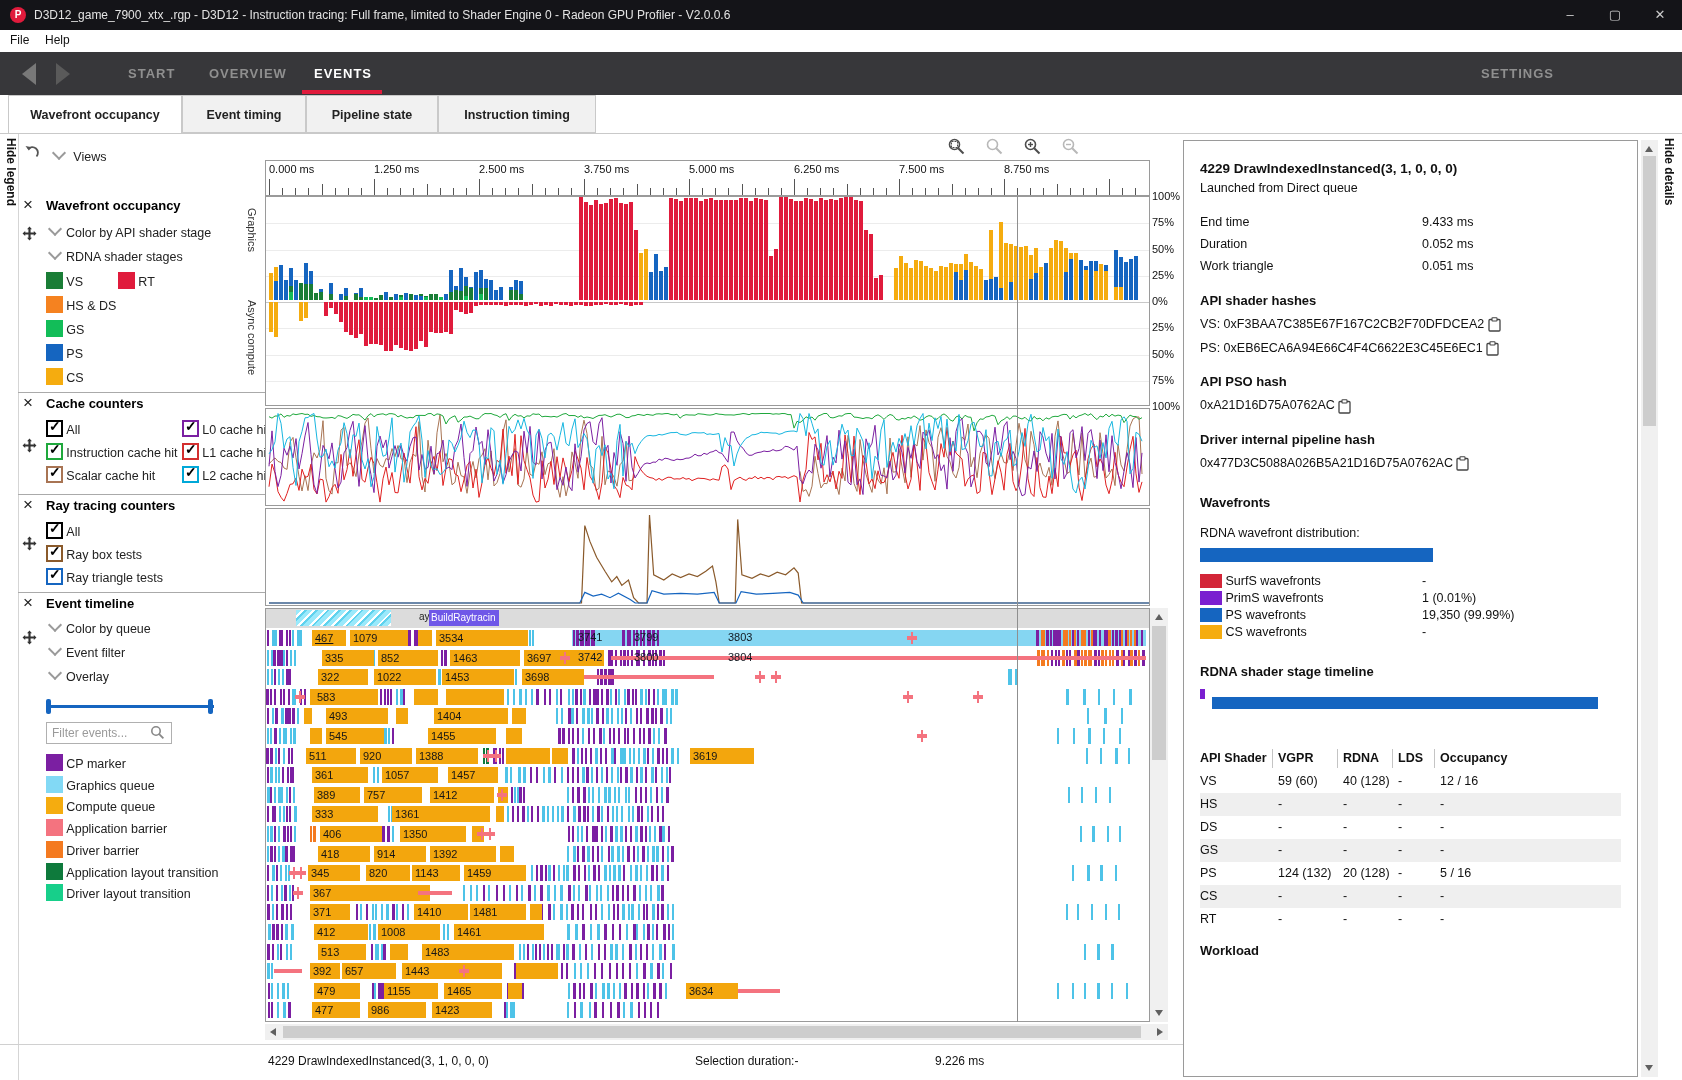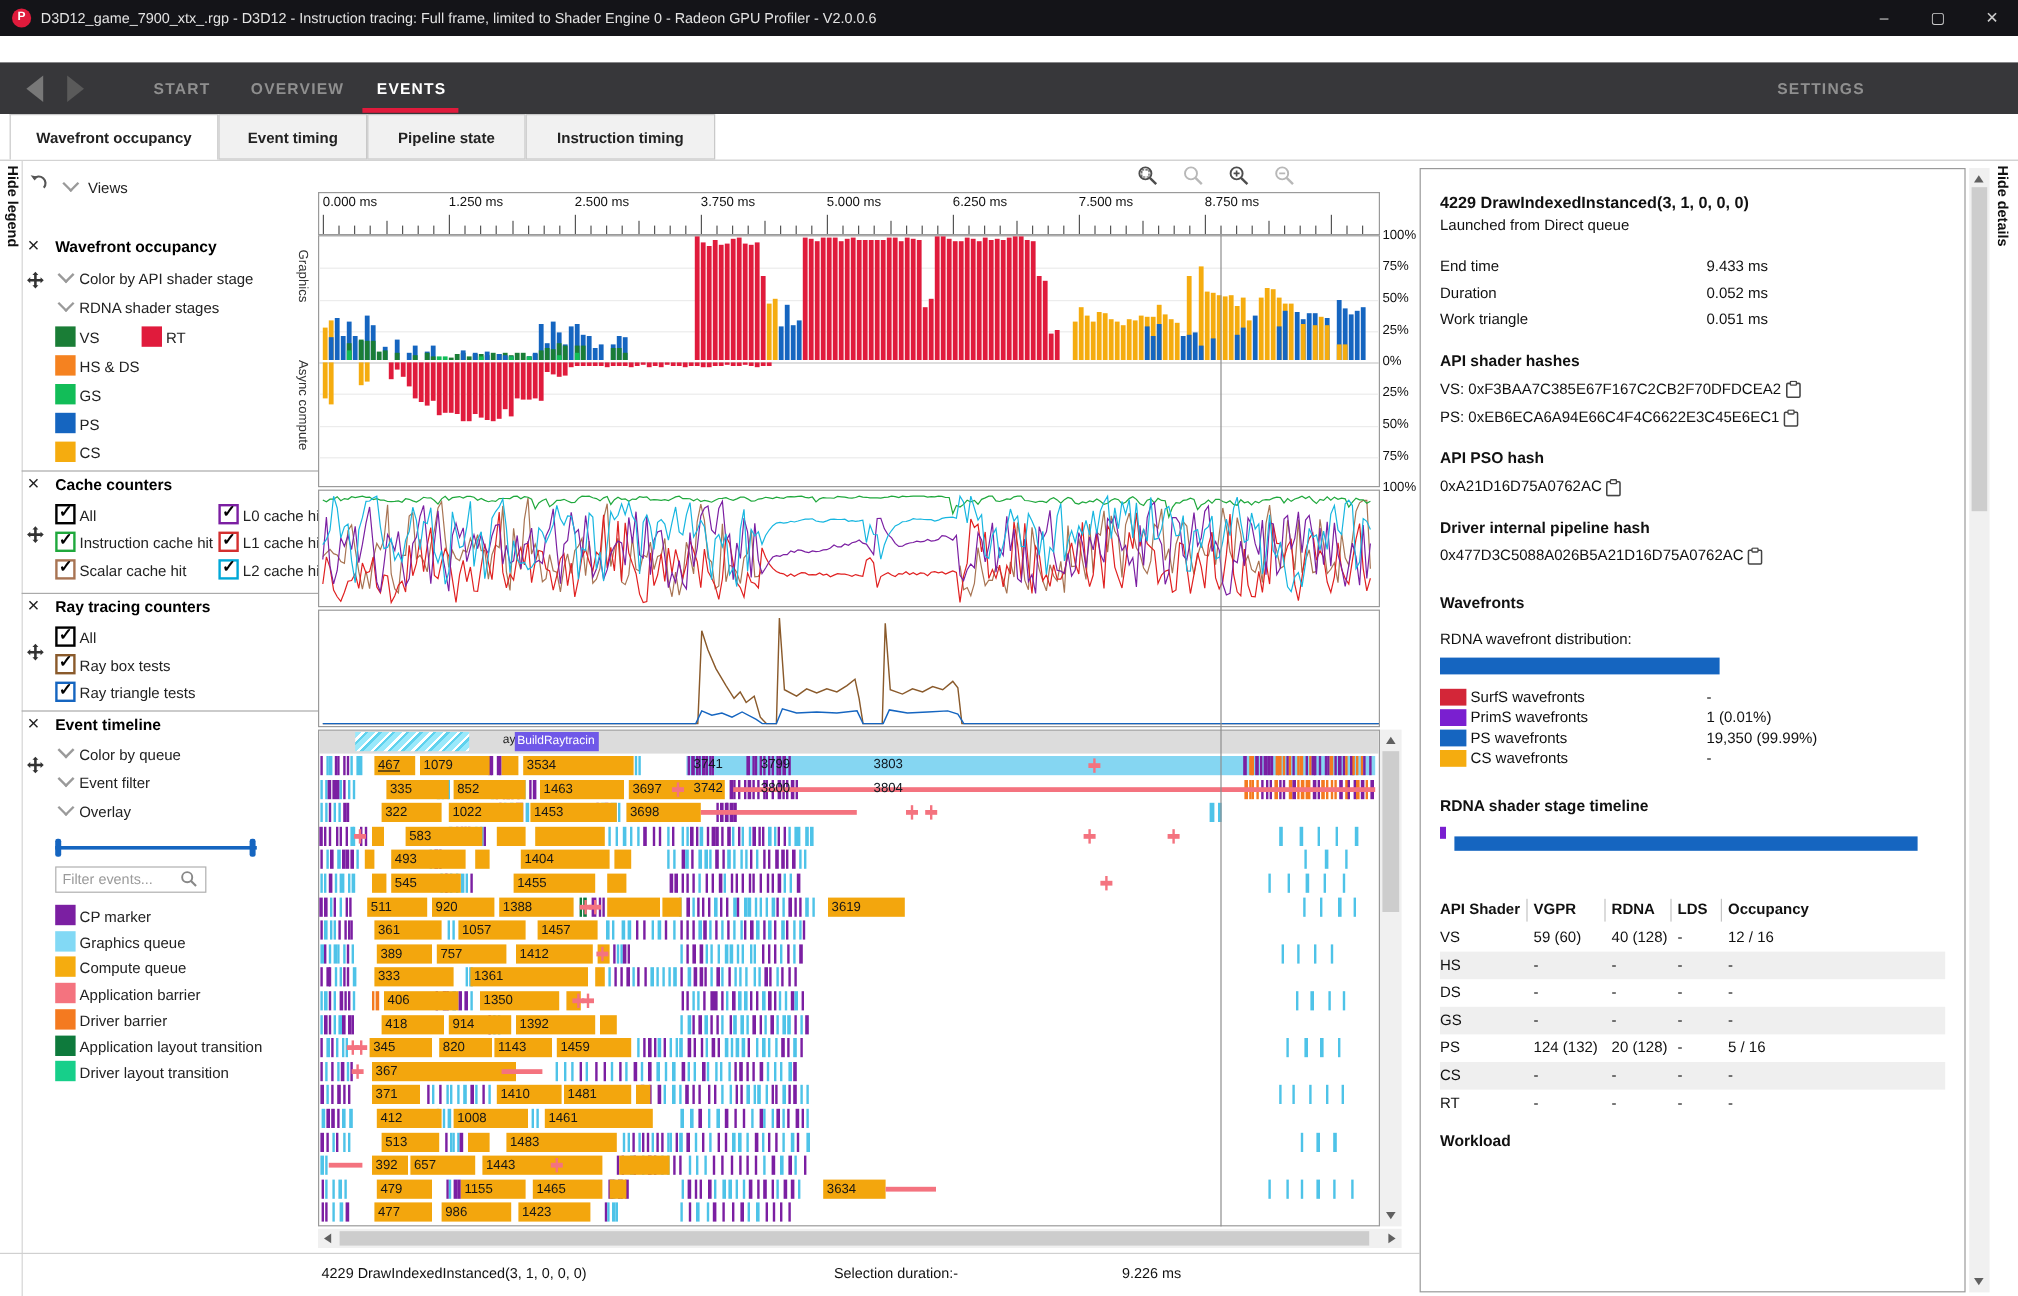--- a/index.html
+++ b/index.html
@@ -86,20 +86,24 @@
 <div id="app">
 
   <div class="abs" id="titlebar">
     <div class="abs" id="logo">P</div>
     <div class="abs" id="title-text">D3D12_game_7900_xtx_.rgp - D3D12 - Instruction tracing: Full frame, limited to Shader Engine 0 - Radeon GPU Profiler - V2.0.0.6</div>
     <div class="abs winbtn" style="left:1548px;">–</div>
     <div class="abs winbtn" style="left:1593px;">▢</div>
     <div class="abs winbtn" style="left:1638px;">✕</div>
   </div>
 
+  <div class="abs" id="menubar">
+      <div class="abs menu-item" style="left: 10px;">File</div>
+      <div class="abs menu-item" style="left: 45px;">Help</div>
+    </div>
 
   <div class="abs" id="navbar">
     <div class="abs tri" style="left:22px;top:11px;border-width:11px 14px 11px 0;border-color:transparent #787878 transparent transparent;"></div>
     <div class="abs tri" style="left:56px;top:11px;border-width:11px 0 11px 14px;border-color:transparent transparent transparent #5a5a5a;"></div>
     <div class="abs navitem" style="left:1481px;top:14px;">SETTINGS</div>
   <div class="abs navitem" style="left: 128px;">START</div>
       <div class="abs navitem" style="left: 209px;">OVERVIEW</div>
       <div class="abs navitem active" style="left: 314px;">EVENTS</div>
     </div>
   <div class="abs" id="nav-underline"></div>
@@ -892,21 +896,21 @@
         <div class="tick" style="left: 395.9px; width: 3px; background: rgb(78, 195, 232);"></div>
         <div class="tick" style="left: 399.2px; width: 2px; background: rgb(78, 195, 232);"></div>
         <div class="tick" style="left: 405.1px; width: 3px; background: rgb(78, 195, 232);"></div>
         <div class="tick" style="left: 408.5px; width: 3px; background: rgb(78, 195, 232);"></div>
         <div class="tick" style="left: 800.2px; width: 3px; background: rgb(78, 195, 232);"></div>
         <div class="tick" style="left: 816.9px; width: 3px; background: rgb(78, 195, 232);"></div>
         <div class="tick" style="left: 831.7px; width: 2px; background: rgb(78, 195, 232);"></div>
         <div class="tick" style="left: 846.6px; width: 2px; background: rgb(78, 195, 232);"></div>
         <div class="tick" style="left: 862.7px; width: 3px; background: rgb(78, 195, 232);"></div>
         <div class="gbar" style="left: 44px; width: 10px;"></div>
-        <div class="gbar" style="left: 72px; width: 64px;">583</div>
+        <div class="gbar" style="left: 48px; width: 64px;">583</div>
         <div class="gbar" style="left: 148px; width: 24px;"></div>
         <div class="gbar" style="left: 180px; width: 58px;"></div>
         <div class="mark-v" style="left: 33px;"></div>
         <div class="mark-h" style="left: 29px;"></div>
         <div class="mark-v" style="left: 641px;"></div>
         <div class="mark-h" style="left: 637px;"></div>
         <div class="mark-v" style="left: 711px;"></div>
         <div class="mark-h" style="left: 707px;"></div>
       </div>
       <div class="tlrow" style="top: 99.4px;">

